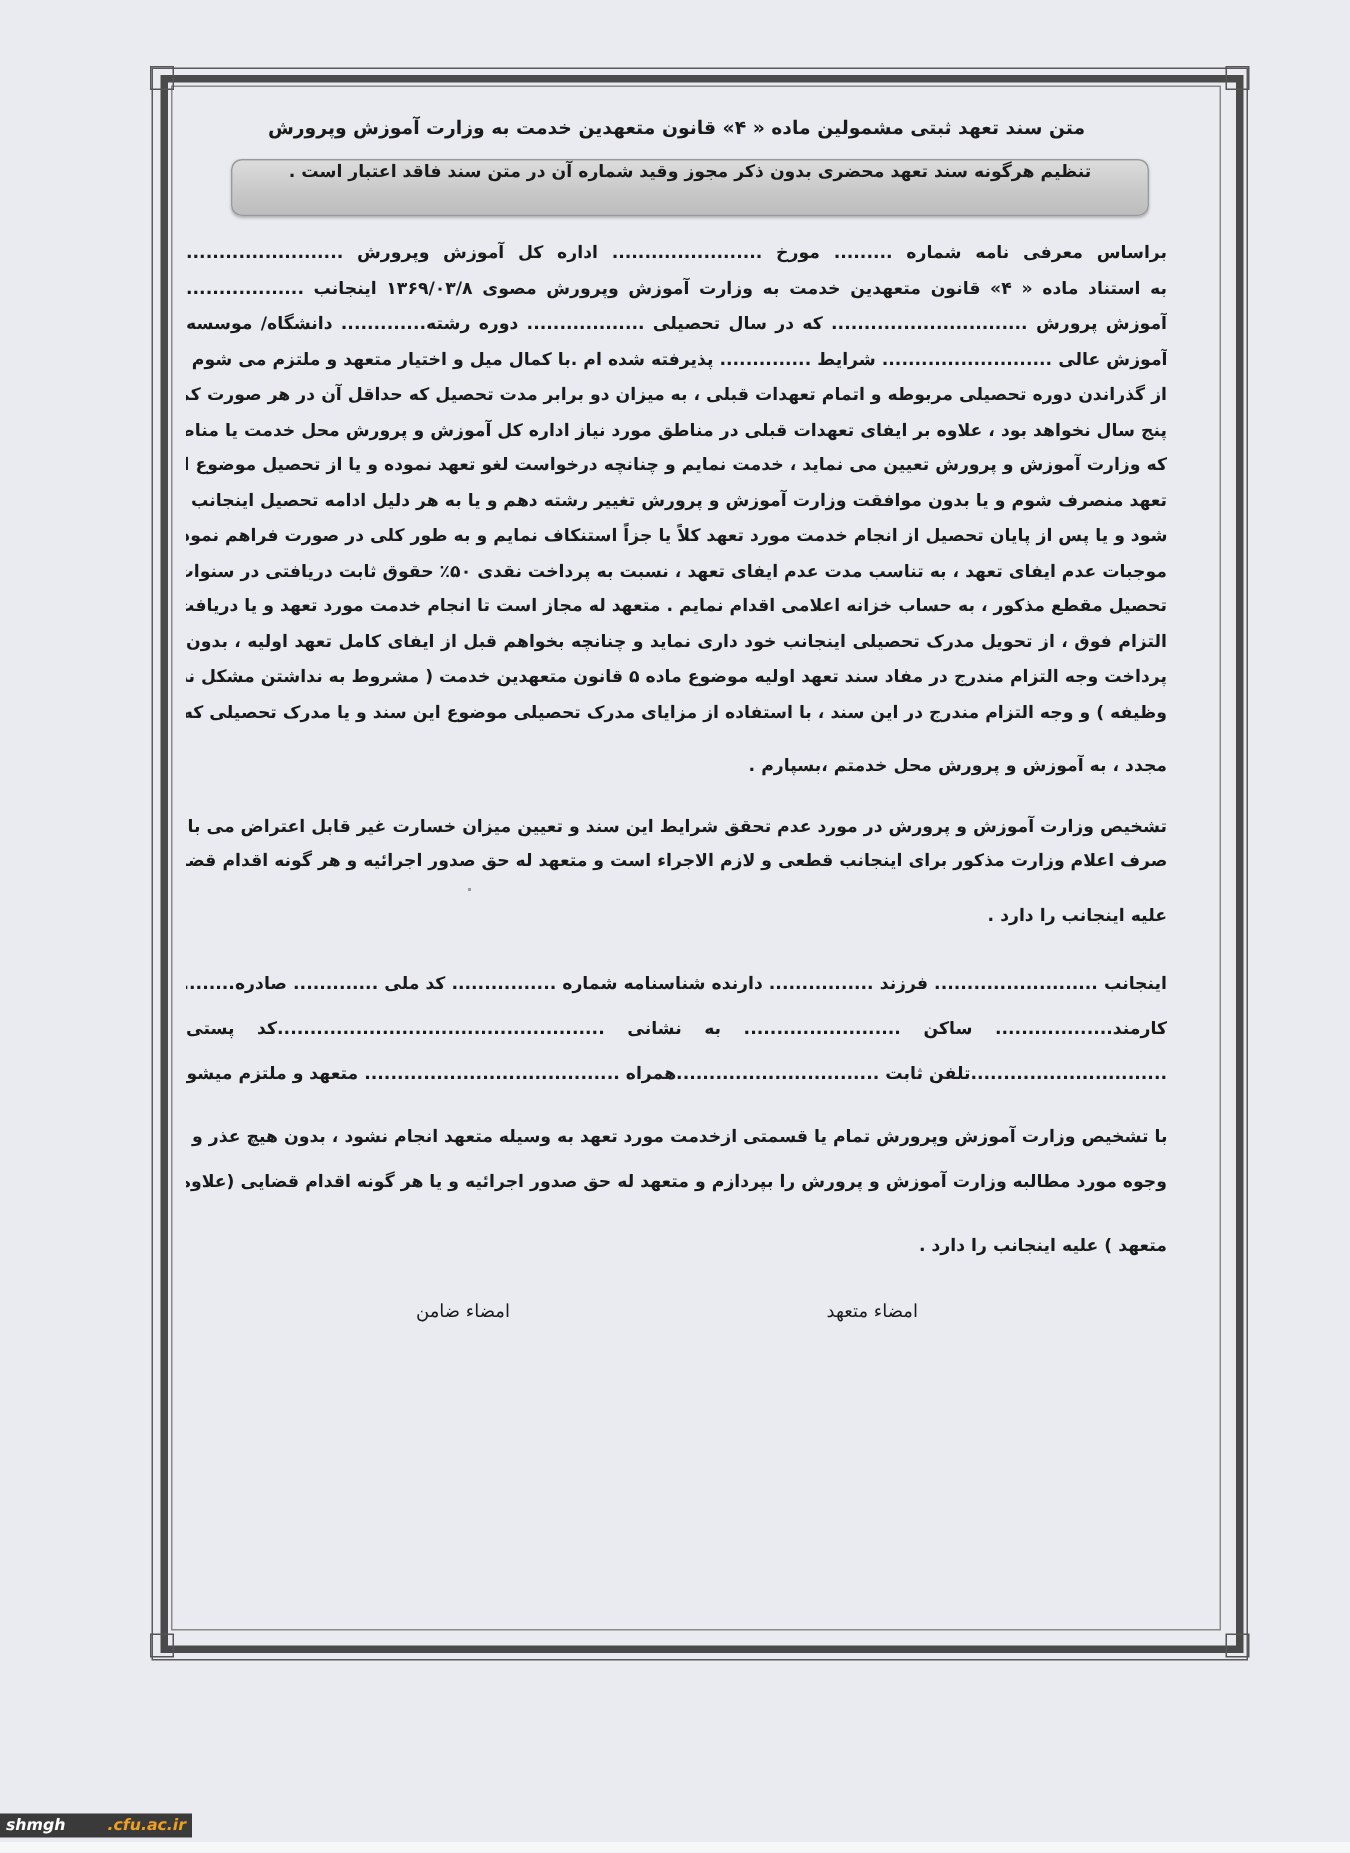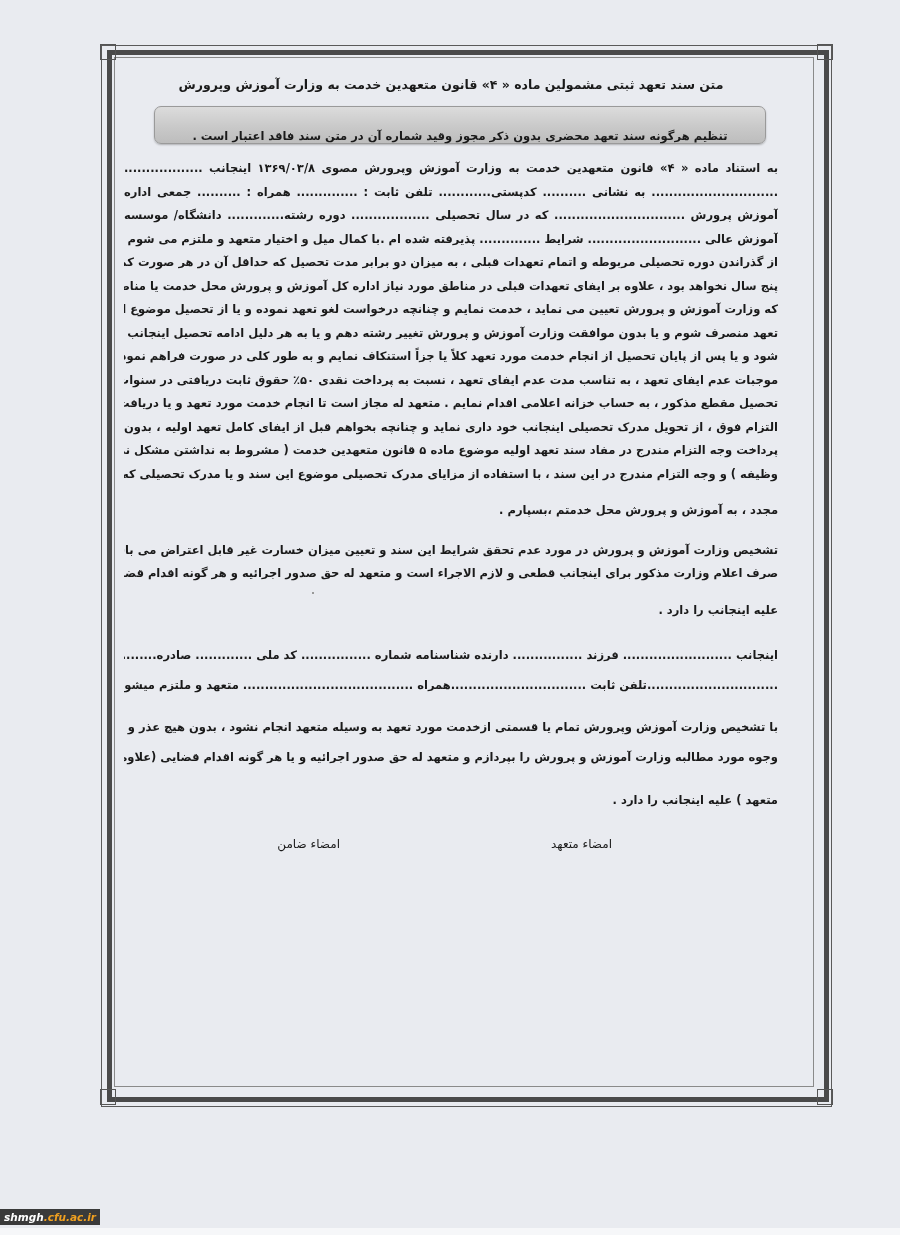--- a/index.html
+++ b/index.html
@@ -39,21 +39,21 @@
   }
   .doc-title {
     text-align:center; font-weight:bold; font-size:12.5px;
     margin:4px 0 0 0; height:22px; line-height:22px;
   }
   .banner {
     margin:10px 12px 0 30px; height:36px; border-radius:7px;
     border:1px solid #9a9a9a;
     background:linear-gradient(to bottom, #dcdcdc 0%, #c9c9c9 55%, #bdbdbd 100%);
     box-shadow:0 1px 2px rgba(0,0,0,0.25);
-    display:flex; align-items:flex-end; justify-content:center;
+    display:flex; align-items:flex-start; justify-content:center;
     font-weight:bold; font-size:11.5px;
   }
   .para {
     font-size:11.5px; font-weight:bold; line-height:23.5px;
     text-align-last:right;
   }
   .para .line { display:block; text-align:justify; text-align-last:justify; white-space:nowrap; overflow:hidden; }
   .para .line.last { text-align-last:right;margin-top:13px; }
   .p1 { margin-top:13px; }
   .p2 { margin-top:16px; }
@@ -65,21 +65,21 @@
   .sig { position:absolute; top:0;margin-left:44px; }
   .sig.obligor { right:166px; }
   .sig.guarantor { right:438px; }
 
   .watermark {
     position:absolute; left:0; top:1209px; height:16px; padding:0 4px 0 4px;
     background:#3a3a3a; font-family:"DejaVu Sans", sans-serif;
     font-style:italic; font-weight:bold; font-size:10.5px; line-height:16px;
   }
   .wm-a { color:#ffffff; }
-  .wm-b { color:#f0a020; }
+  .wm-b { color:#f0a020;margin-left:28px; }
   .dot-mark { position:absolute; left:312px; top:592px; width:2px; height:2px; background:#999; }
 </style>
 </head>
 <body>
 
 <div class="page-bottom"></div>
 
 <div class="frame-outer-thin"></div>
 <div class="frame-thick"></div>
 <div class="frame-inner-thin"></div>
@@ -89,22 +89,22 @@
 <div class="corner br"></div>
 
 <div class="content">
   <div class="doc-title">متن سند تعهد ثبتی مشمولین ماده « ۴» قانون متعهدین خدمت به وزارت آموزش وپرورش</div>
 
   <div class="banner">
     <span>تنظیم هرگونه سند تعهد محضری بدون ذکر مجوز وقید شماره  آن در متن سند فاقد اعتبار است .</span>
   </div>
 
   <div class="para p1">
+    <span class="line">براساس معرفی نامه شماره ......... مورخ ....................... اداره کل آموزش وپرورش ........................</span>
     <span class="line">به استناد ماده « ۴» قانون متعهدین خدمت به وزارت آموزش وپرورش مصوی ۱۳۶۹/۰۳/۸ اینجانب ..................</span>
-    <span class="line">............................. به نشانی .......... کدپستی............ تلفن ثابت : .............. همراه : .......... جمعی اداره</span>
     <span class="line">آموزش پرورش .............................. که در سال تحصیلی .................. دوره        رشته............. دانشگاه/ موسسه</span>
     <span class="line">آموزش عالی   .......................... شرایط      .............. پذیرفته شده ام  .با کمال میل و اختیار متعهد و ملتزم می شوم پس</span>
     <span class="line">از گذراندن دوره تحصیلی مربوطه و اتمام تعهدات قبلی ، به میزان دو برابر مدت تحصیل که حداقل آن در هر صورت کمتر از</span>
     <span class="line">پنج سال نخواهد بود ، علاوه بر ایفای تعهدات قبلی در مناطق مورد نیاز اداره کل آموزش و پرورش محل خدمت یا مناطقی</span>
     <span class="line">که وزارت آموزش و پرورش تعیین می نماید ، خدمت نمایم و چنانچه درخواست لغو تعهد نموده و یا از تحصیل موضوع این</span>
     <span class="line">تعهد منصرف شوم و یا بدون موافقت وزارت آموزش و پرورش تغییر رشته دهم و یا به هر دلیل ادامه تحصیل اینجانب متعذر</span>
     <span class="line">شود و یا پس از پایان تحصیل از انجام خدمت مورد تعهد کلاً یا جزاً استنکاف نمایم و به طور کلی در صورت فراهم نمودن</span>
     <span class="line">موجبات عدم ایفای تعهد ، به تناسب مدت عدم ایفای تعهد ، نسبت به پرداخت نقدی ۵۰٪ حقوق ثابت دریافتی در سنوات</span>
     <span class="line">تحصیل مقطع مذکور ، به حساب خزانه اعلامی اقدام نمایم . متعهد له مجاز است تا انجام خدمت مورد تعهد و یا دریافت وجه</span>
     <span class="line">التزام فوق ، از تحویل مدرک تحصیلی اینجانب خود داری نماید و چنانچه بخواهم قبل از ایفای کامل تعهد اولیه ، بدون</span>
@@ -114,20 +114,21 @@
   </div>
 
   <div class="para p2">
     <span class="line">تشخیص وزارت آموزش و پرورش در مورد عدم تحقق شرایط این سند و تعیین میزان خسارت غیر قابل اعتراض می باشد و</span>
     <span class="line">صرف اعلام وزارت مذکور برای اینجانب قطعی و لازم الاجراء است و متعهد له حق صدور اجرائیه و هر گونه اقدام قضایی</span>
     <span class="line last">علیه اینجانب را دارد .</span>
   </div>
 
   <div class="para p3">
     <span class="line">اینجانب ......................... فرزند ................ دارنده شناسنامه شماره ................ کد ملی ............. صادره...............</span>
+    <span class="line">کارمند.................. ساکن ........................ به نشانی ..................................................کد پستی</span>
     <span class="line">..............................تلفن ثابت ...............................همراه ....................................... متعهد و ملتزم میشوم در صورتیکه</span>
   </div>
 
   <div class="para p4">
     <span class="line">با تشخیص وزارت آموزش وپرورش تمام یا قسمتی ازخدمت مورد تعهد به وسیله متعهد انجام نشود ، بدون هیچ عذر و بهانه</span>
     <span class="line">وجوه مورد مطالبه وزارت آموزش و پرورش را بپردازم  و متعهد له حق صدور اجرائیه و یا هر گونه اقدام قضایی (علاوه بر</span>
     <span class="line last">متعهد ) علیه اینجانب را دارد .</span>
   </div>
 
   <div class="sigs">

